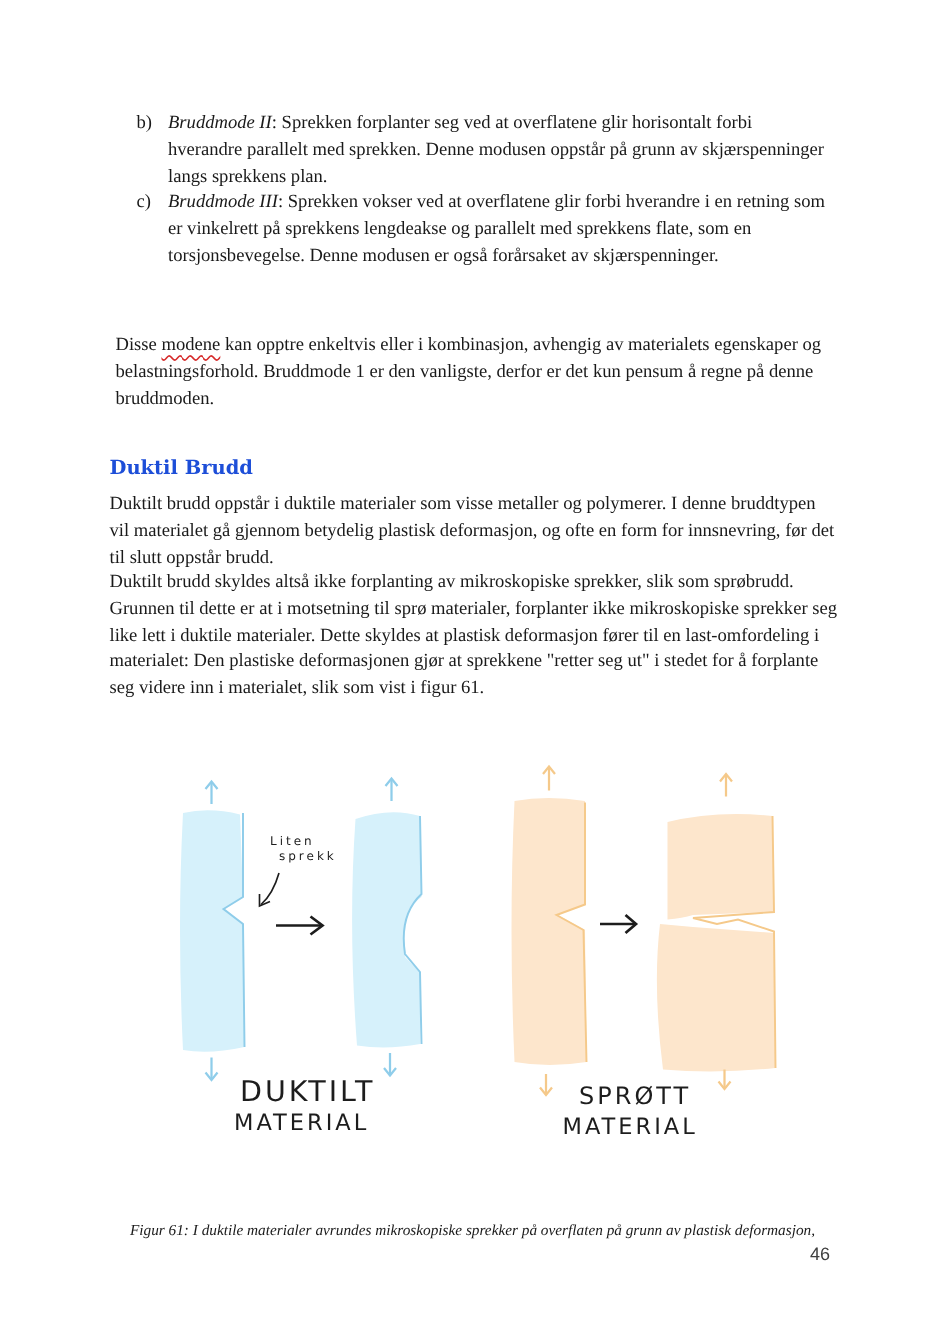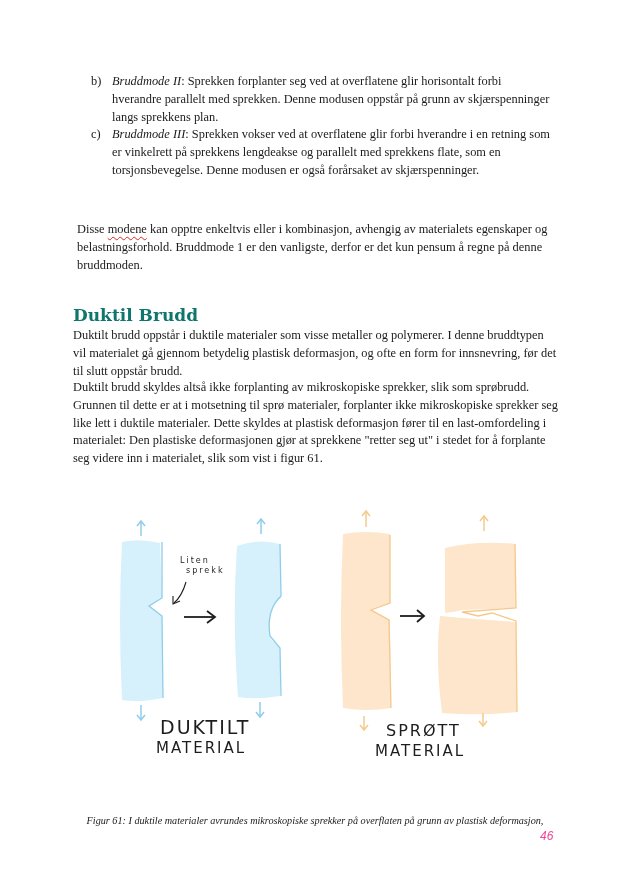--- a/index.html
+++ b/index.html
@@ -11,34 +11,34 @@
     .list { position: absolute; left: 91px; top: 73px; width: 460px; }
     .li { position: relative; padding-left: 21px; }
     .li .marker { position: absolute; left: 0; top: 0; }
     .li em { font-style: italic; }
 
     .para { position: absolute; left: 73px; width: 485px; }
     .p1 { top: 217px; }
     .sq { text-decoration: underline wavy #d62a2a; text-decoration-thickness: 1px; text-underline-offset: 3px; }
 
     .h2 { position: absolute; left: 73px; top: 305px; font-family: "DejaVu Serif", serif;
-          font-weight: bold; font-size: 17px; color: #0f766e; }
+          font-weight: bold; font-size: 13px; color: #1d4ed8; }
     .p2 { top: 327px; }
     .p3 { top: 379px; }
 
     .figure { position: absolute; left: 100px; top: 508px; width: 440px; height: 260px; }
     .figure svg { width: 440px; height: 260px; display: block; }
     .hand { font-family: "DejaVu Sans", sans-serif; fill: #1d1d1d; letter-spacing: 2px; }
 
     .caption { position: absolute; left: 70px; top: 814px; width: 490px; text-align: center;
                font-family: "Liberation Serif", "DejaVu Serif", serif; font-style: italic;
                font-size: 10.2px; line-height: 14.5px; color: #1a1a1a; }
 
     .pagenum { position: absolute; left: 540px; top: 829px; font-family: "Liberation Sans", sans-serif;
-               font-size: 12px; color: #ec4899; font-style: italic; }
+               font-size: 12px; color: #404040; }
   </style>
 </head>
 <body>
 
 <div class="page">
 
   <div class="list txt">
     <div class="li">
       <span class="marker">b)</span>
       <em>Bruddmode II</em><span>: Sprekken forplanter seg ved at overflatene glir horisontalt forbi hverandre parallelt med sprekken. Denne modusen oppstår på grunn av skjærspenninger langs sprekkens plan.</span>

